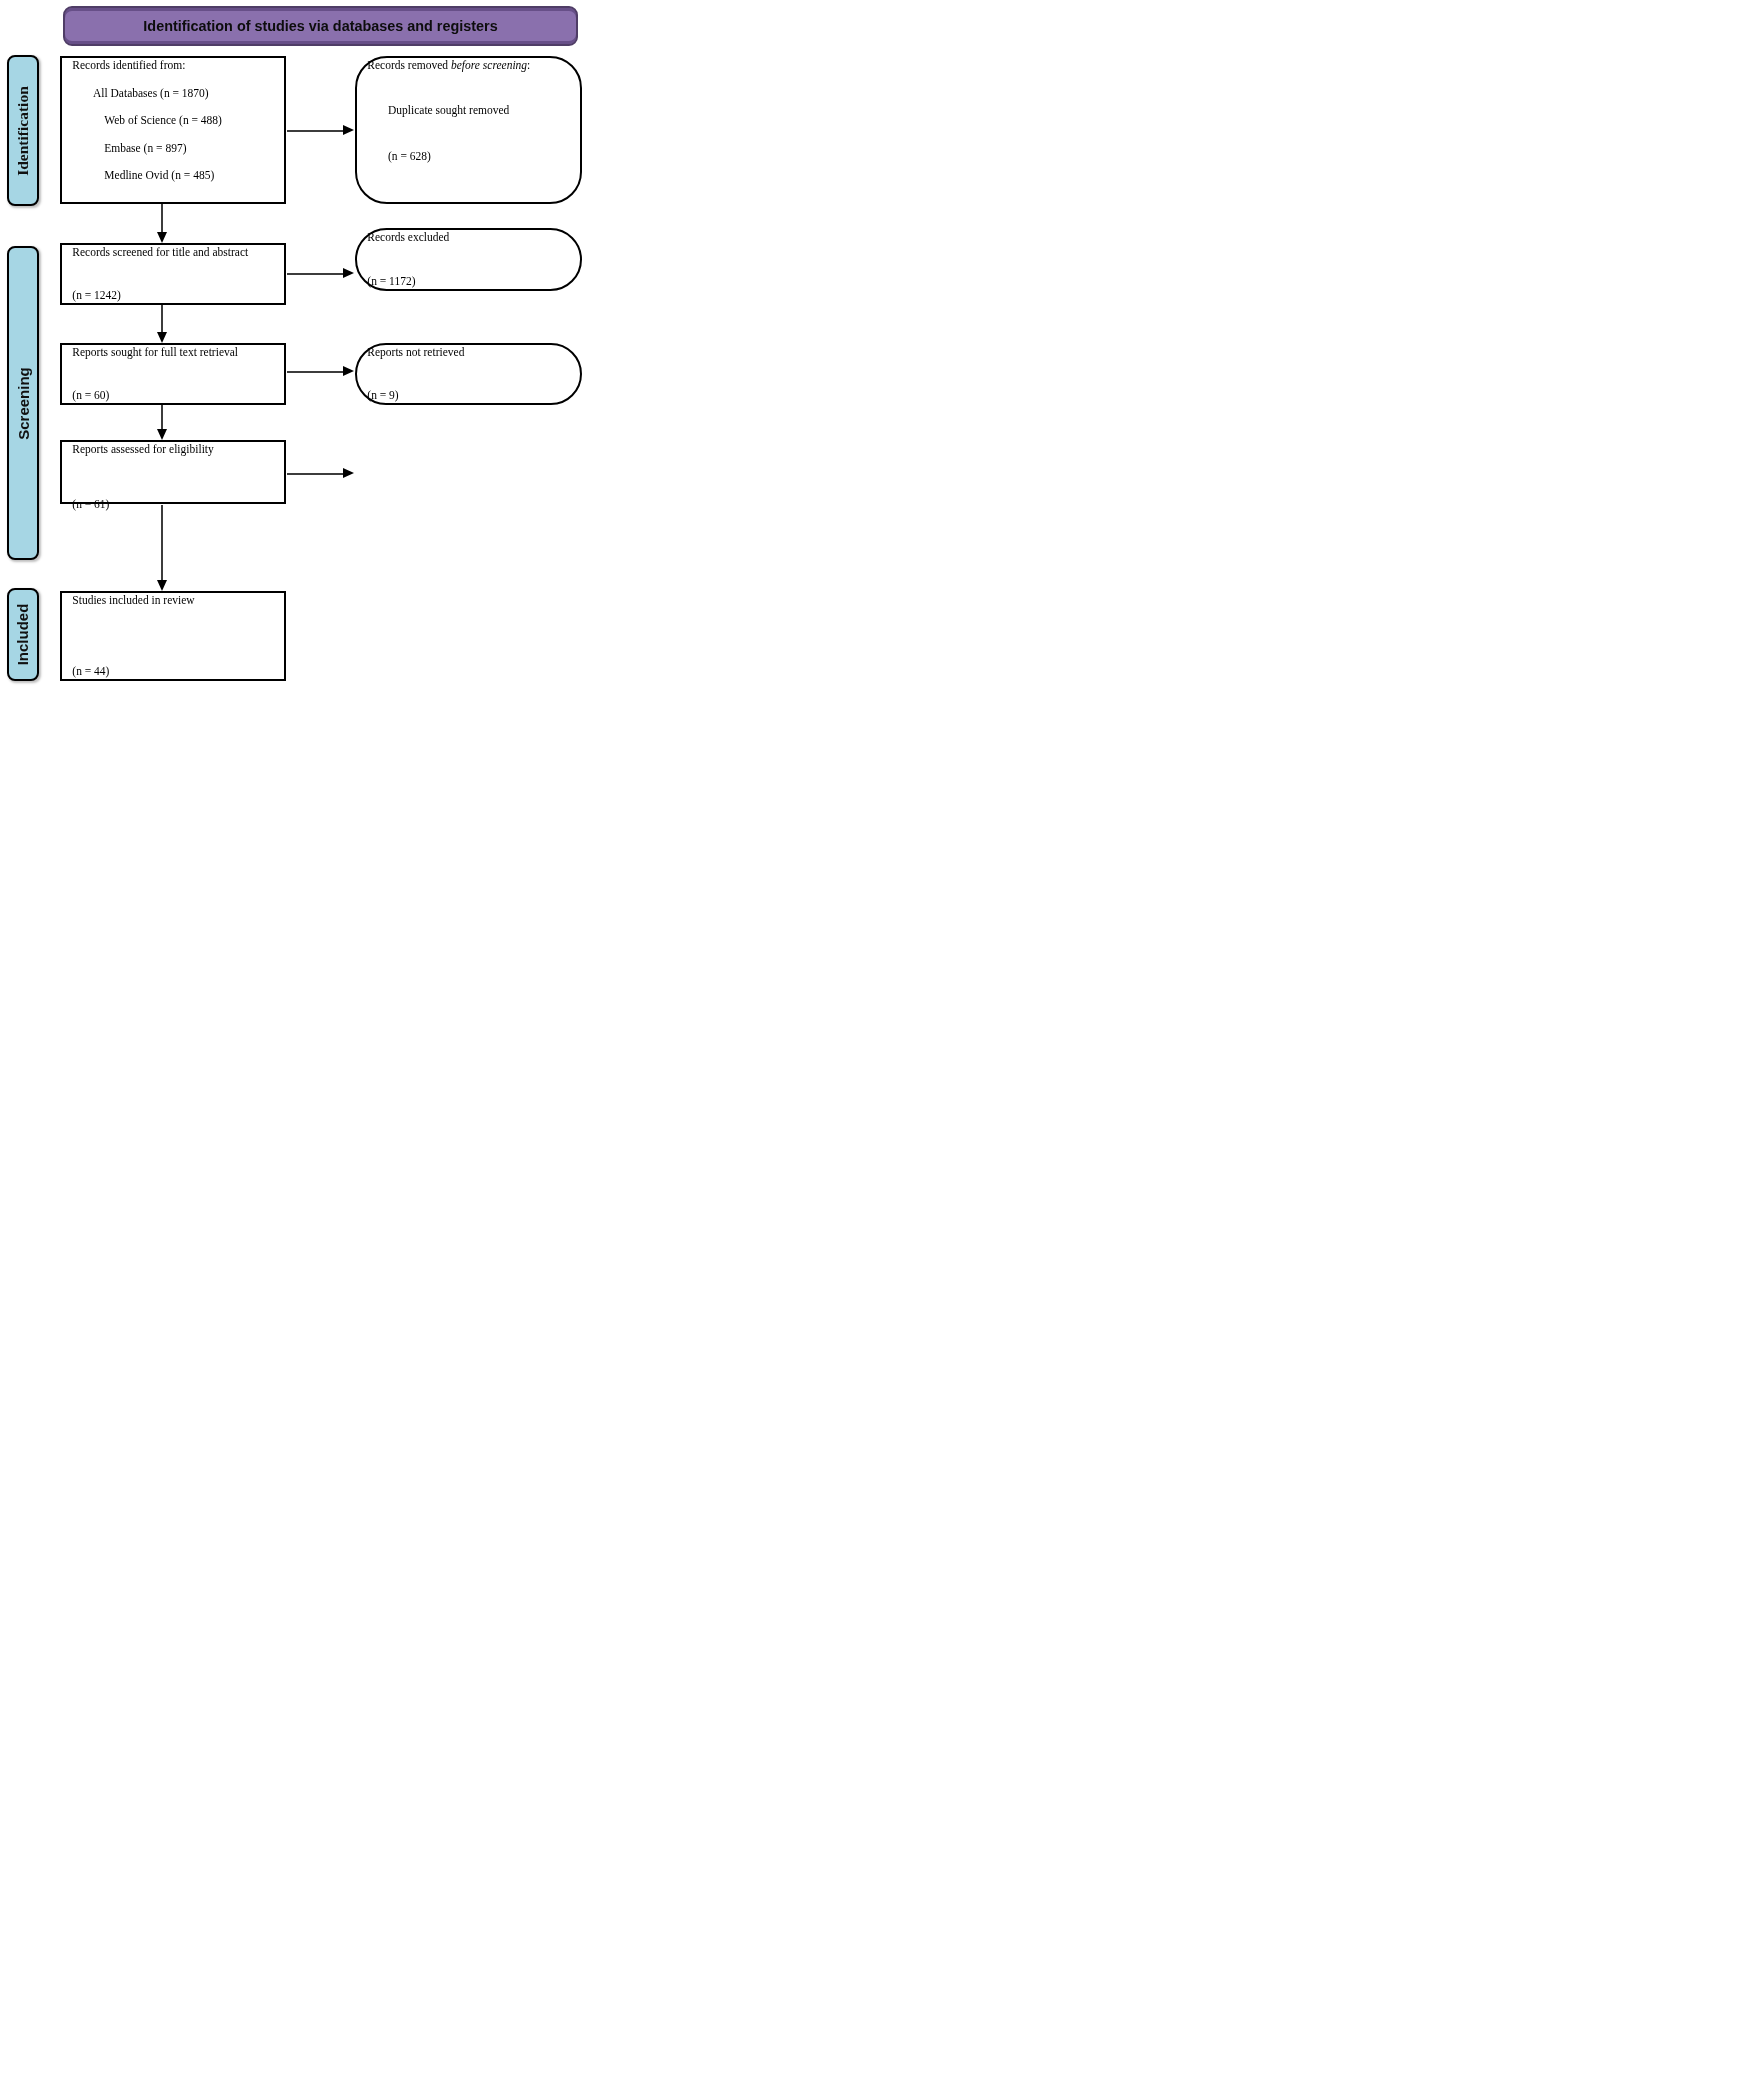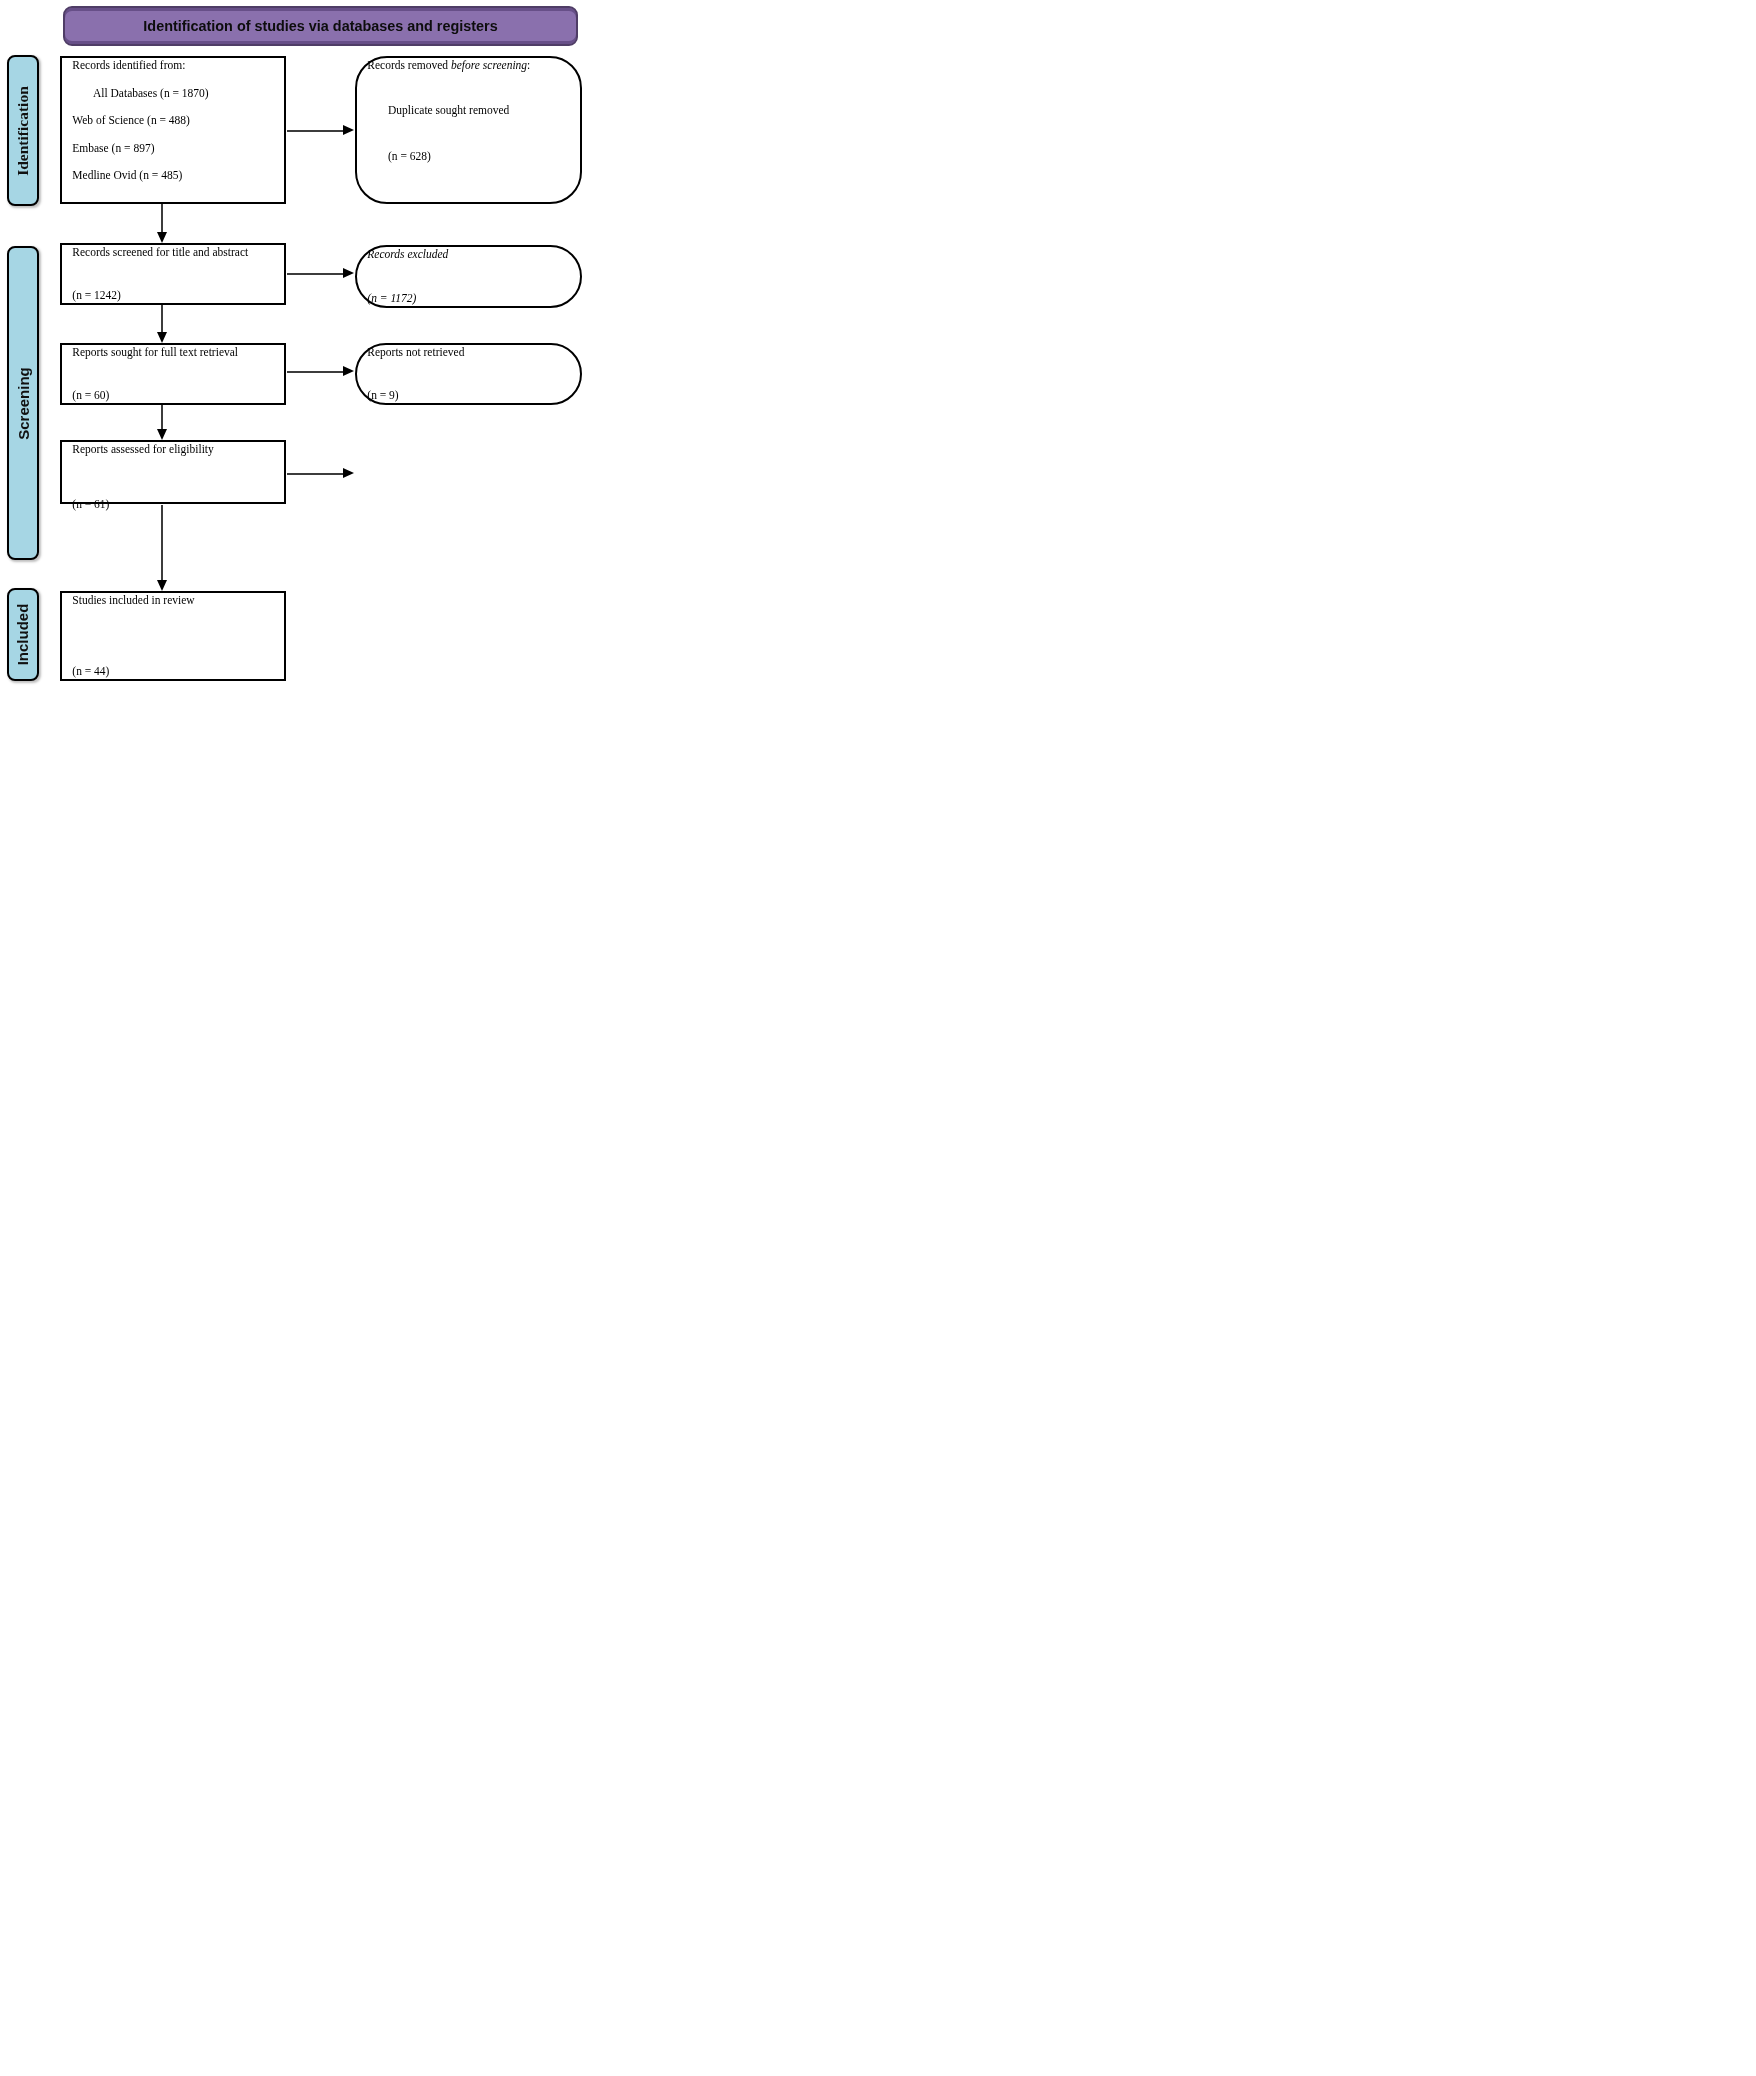--- a/index.html
+++ b/index.html
@@ -42,25 +42,25 @@
     font-size:11.5px; line-height:1.34; padding-left:10.3px; padding-right:4.6px;
   }
   .col-l { left:60px; width:226px; }
   .col-r { left:355px; width:227px;border-radius:32px; }
   .b1 { top:56px;  height:148px; padding-bottom:18.4px; }
   .b2 { top:243px; height:62px; }
   .b3 { top:343px; height:62px; }
   .b4 { top:440px; height:64px;gap:40px; }
   .b5 { top:591px;height:90px; }
   .r1 { top:56px;  height:148px; padding-bottom:38px; }
-  .r2 { top:245px; height:63px;font-style:italic; }
+  .r2 { top:228px; height:63px; }
   .r3 { top:343px; height:62px; }
   .r4 { top:417px; height:121px; }
   .ind1 { margin-left:20.7px; }
-  .ind2 { }
+  .ind2 { margin-left:32px; }
   .em-it { font-style:italic; }
 
   
   .hline { position:absolute; height:1.7px; background:#3c3c3c; }
   .vline { position:absolute; width:1.7px;  background:#3c3c3c; }
   .ah-right {
     position:absolute; width:0; height:0;
     border-top:5.7px solid transparent; border-bottom:5.7px solid transparent;
     border-left:11.5px solid #000;
   }

